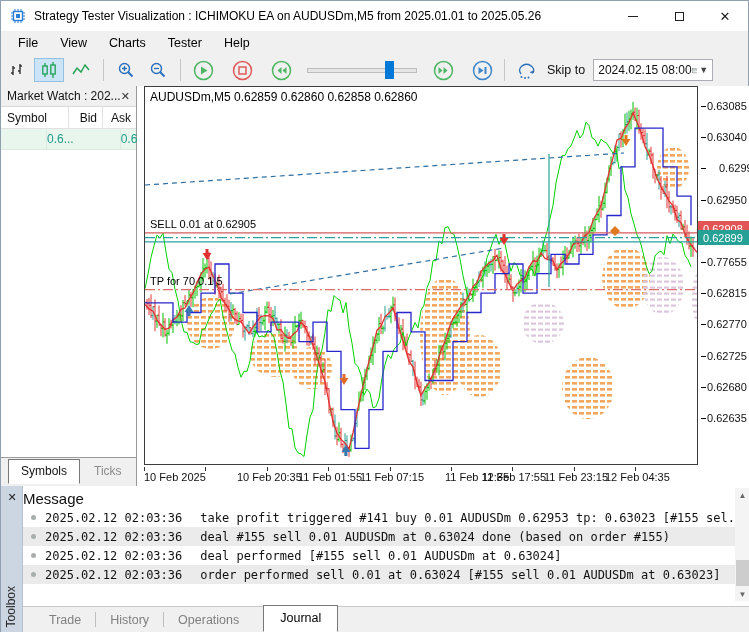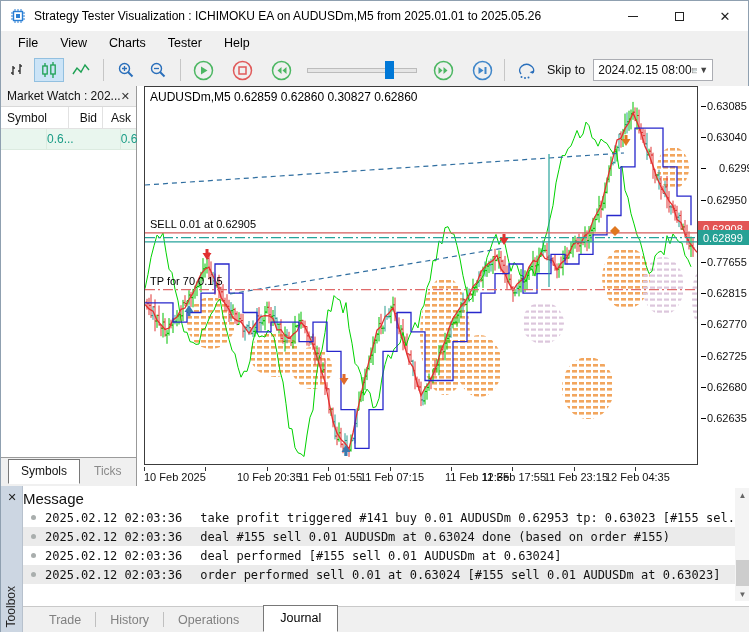--- a/index.html
+++ b/index.html
@@ -1096,21 +1096,21 @@
           <line x1="0" y1="154.8" x2="552" y2="154.8" stroke="#27a39b" stroke-width="1.2"></line>
           <line x1="0" y1="202.7" x2="552" y2="202.7" stroke="#e06a6a" stroke-width="1.2" stroke-dasharray="10 3 2 3"></line>
           <path d="M60.5 162h3v4h3l-4.5 7-4.5-7h3z" fill="#e03030"></path>
           <path d="M42.5 229h3v-4h3l-4.5 -7-4.5 7h3z" fill="#3a78b0"></path>
           <path d="M197.5 287h3v4h3l-4.5 7-4.5-7h3z" fill="#e06a2a"></path>
           <path d="M199.5 369h3v-4h3l-4.5 -7-4.5 7h3z" fill="#3a78b0"></path>
           <path d="M479.5 48h3v4h3l-4.5 7-4.5-7h3z" fill="#e07820"></path>
           <path d="M470 139l5 5-5 5-5-5z" fill="#e07820"></path>
           <path d="M357.5 147h3v4h3l-4.5 7-4.5-7h3z" fill="#e03030"></path>
         </svg>
-      <div class="ohlc-header">AUDUSDm,M5  0.62859 0.62860 0.30827 0.62860</div>
+      <div class="ohlc-header">AUDUSDm,M5  0.62859 0.62860 0.62858 0.62860</div>
       <div class="line-label sell-label">SELL 0.01 at 0.62905</div>
       <div class="line-label tp-label">TP for 70 0.1 5</div>
     </div>
     <div class="y-axis" id="y-axis">
         <div class="ytick" style="top: 14px;">0.63085</div>
         <div class="ytick" style="top: 45px;">0.63040</div>
         <div class="ytick" style="top: 76px; padding-left: 12px;">0.62995</div>
         <div class="ytick" style="top: 108px;">0.62950</div>
         <div class="ytick" style="top: 139px;">0.62905</div>
         <div class="ytick" style="top: 170px;">0.77655</div>

